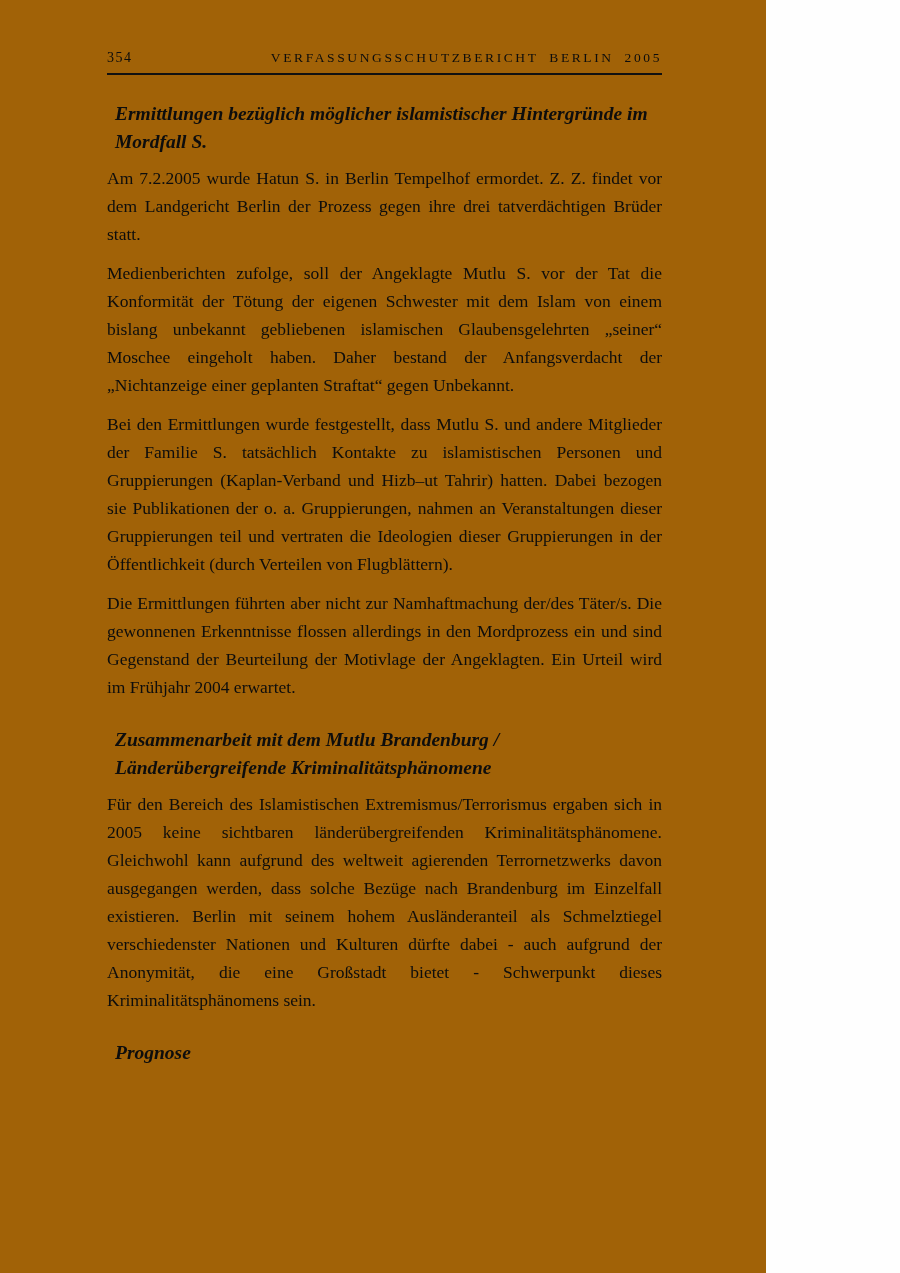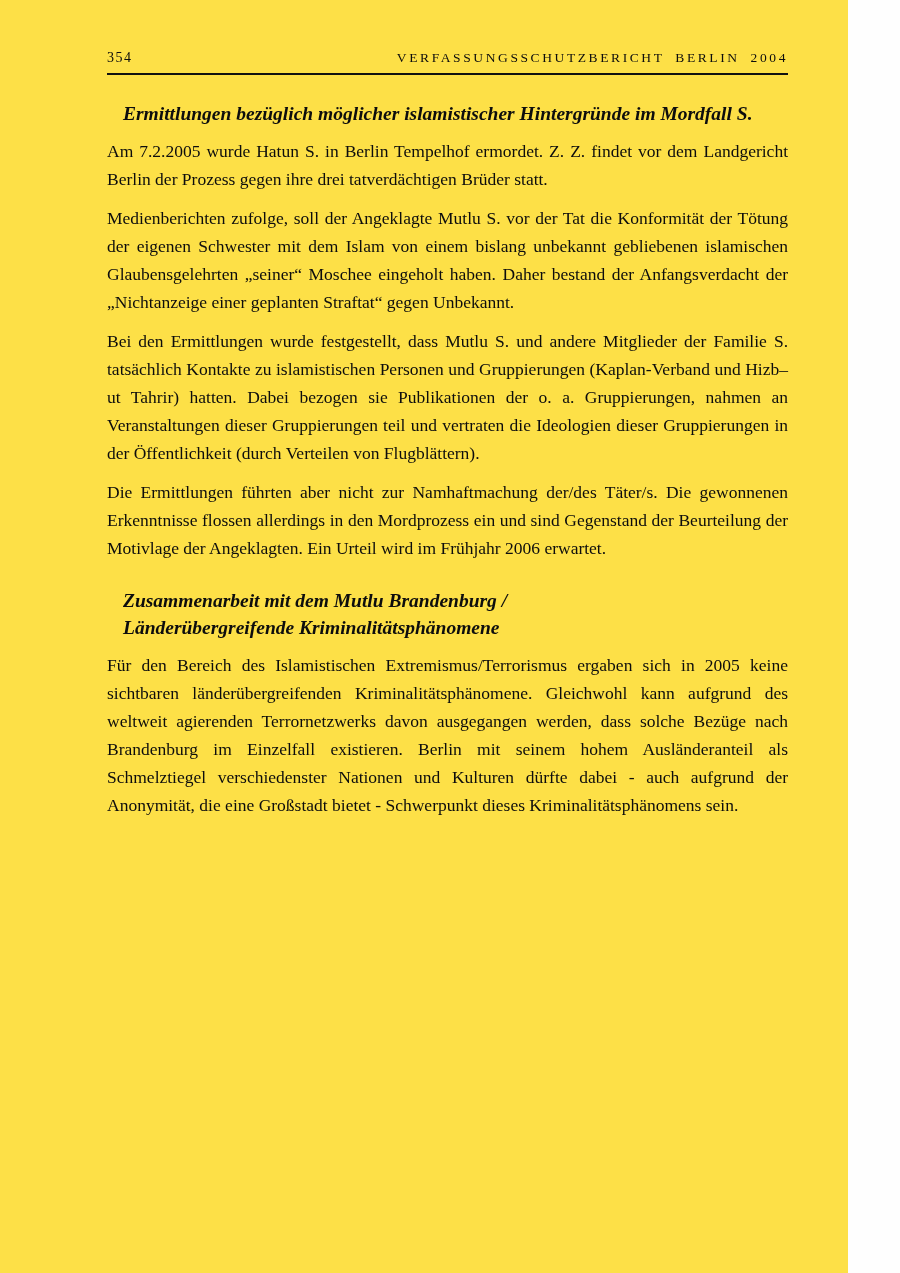--- a/index.html
+++ b/index.html
@@ -4,25 +4,25 @@
 <style>
   html, body {
     margin: 0;
     padding: 0;
     background: #fefefe;
     color: #0d0d0d;
     font-family: "Liberation Serif", serif;
   }
   .page {
     position: relative;
-    width: 848px;
+    width: 766px;
     height: 1273px;
     box-sizing: border-box;
-    background: #fde047;
-    padding: 50px 60px 0 107px;
+    background: #a16207;
+    padding: 50px 104px 0 107px;
     overflow: hidden;
   }
   .running-header {
     display: flex;
     justify-content: space-between;
     align-items: baseline;
     border-bottom: 2px solid #111;
     padding-bottom: 7px;
   }
   .page-number {
@@ -32,51 +32,52 @@
   .running-title {
     font-size: 13.5px;
     letter-spacing: 2.6px;
     word-spacing: 5px;
   }
   .section-heading {
     font-size: 19.5px;
     font-weight: bold;
     font-style: italic;
     line-height: 27.5px;
-    margin: 25px 0 9px 16px;
+    margin: 25px 0 9px 8px;
     white-space: pre-line;
   }
   .body-par {
     font-size: 17.5px;
     line-height: 28px;
     text-align: justify;
     margin: 0 0 11px 0;
   }
   section { margin: 0; }
 </style>
 </head>
 <body>
 
 <div class="page">
 
   <header class="running-header">
     <span class="page-number">354</span>
-    <span class="running-title">VERFASSUNGSSCHUTZBERICHT BERLIN 2004</span>
+    <span class="running-title">VERFASSUNGSSCHUTZBERICHT BERLIN 2005</span>
   </header>
 
   <section>
     <h2 class="section-heading">Ermittlungen bezüglich möglicher islamistischer Hintergründe im Mordfall S.</h2>
     <p class="body-par">Am 7.2.2005 wurde Hatun S. in Berlin Tempelhof ermordet. Z. Z. findet vor dem Landgericht Berlin der Prozess gegen ihre drei tatverdächtigen Brüder statt.</p>
     <p class="body-par">Medienberichten zufolge, soll der Angeklagte Mutlu S. vor der Tat die Konformität der Tötung der eigenen Schwester mit dem Islam von einem bislang unbekannt gebliebenen islamischen Glaubensgelehrten „seiner“ Moschee eingeholt haben. Daher bestand der Anfangsverdacht der „Nichtanzeige einer geplanten Straftat“ gegen Unbekannt.</p>
     <p class="body-par">Bei den Ermittlungen wurde festgestellt, dass Mutlu S. und andere Mitglieder der Familie S. tatsächlich Kontakte zu islamistischen Personen und Gruppierungen (Kaplan-Verband und Hizb–ut Tahrir) hatten. Dabei bezogen sie Publikationen der o. a. Gruppierungen, nahmen an Veranstaltungen dieser Gruppierungen teil und vertraten die Ideologien dieser Gruppierungen in der Öffentlichkeit (durch Verteilen von Flugblättern).</p>
-    <p class="body-par">Die Ermittlungen führten aber nicht zur Namhaftmachung der/des Täter/s. Die gewonnenen Erkenntnisse flossen allerdings in den Mordprozess ein und sind Gegenstand der Beurteilung der Motivlage der Angeklagten. Ein Urteil wird im Frühjahr 2006 erwartet.</p>
+    <p class="body-par">Die Ermittlungen führten aber nicht zur Namhaftmachung der/des Täter/s. Die gewonnenen Erkenntnisse flossen allerdings in den Mordprozess ein und sind Gegenstand der Beurteilung der Motivlage der Angeklagten. Ein Urteil wird im Frühjahr 2004 erwartet.</p>
   </section>
 
   <section>
     <h2 class="section-heading">Zusammenarbeit mit dem Mutlu Brandenburg /
 Länderübergreifende Kriminalitätsphänomene</h2>
     <p class="body-par">Für den Bereich des Islamistischen Extremismus/Terrorismus ergaben sich in 2005 keine sichtbaren länderübergreifenden Kriminalitätsphänomene. Gleichwohl kann aufgrund des weltweit agierenden Terrornetzwerks davon ausgegangen werden, dass solche Bezüge nach Brandenburg im Einzelfall existieren. Berlin mit seinem hohem Ausländeranteil als Schmelztiegel verschiedenster Nationen und Kulturen dürfte dabei - auch aufgrund der Anonymität, die eine Großstadt bietet - Schwerpunkt dieses Kriminalitätsphänomens sein.</p>
   </section>
 
   <section>
+    <h2 class="section-heading">Prognose</h2>
   </section>
 
 </div>
 
 </body></html>

